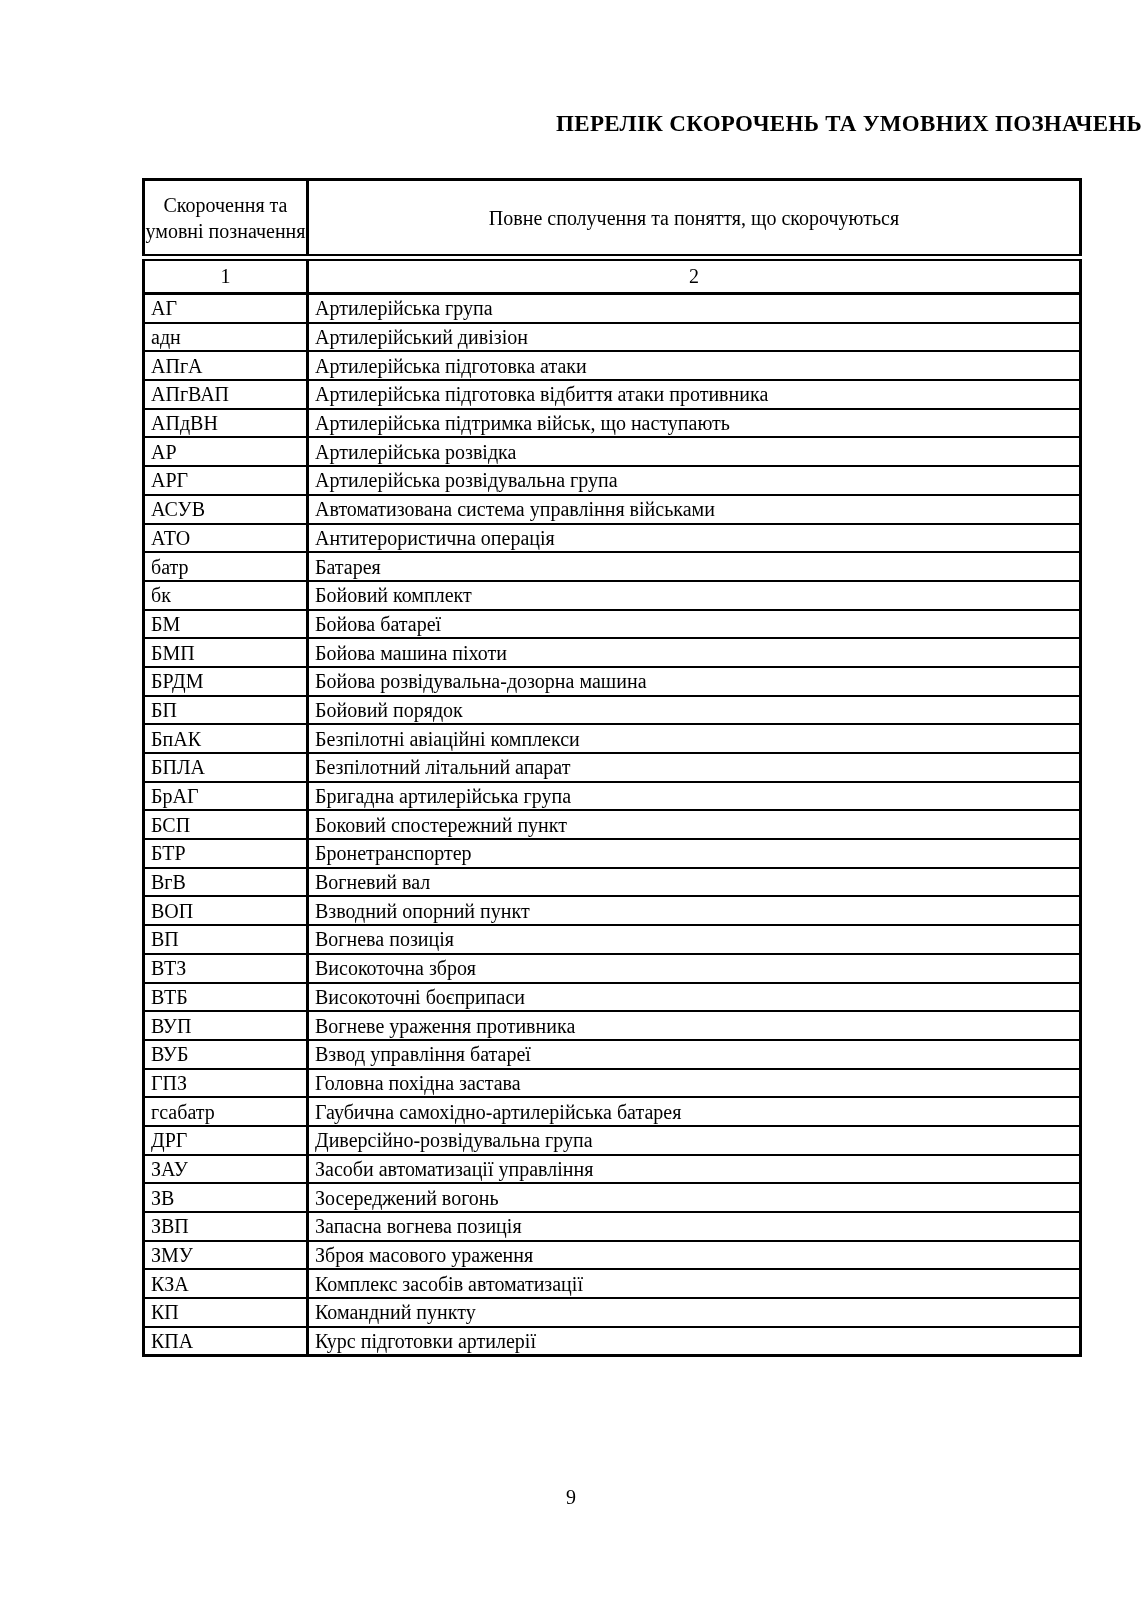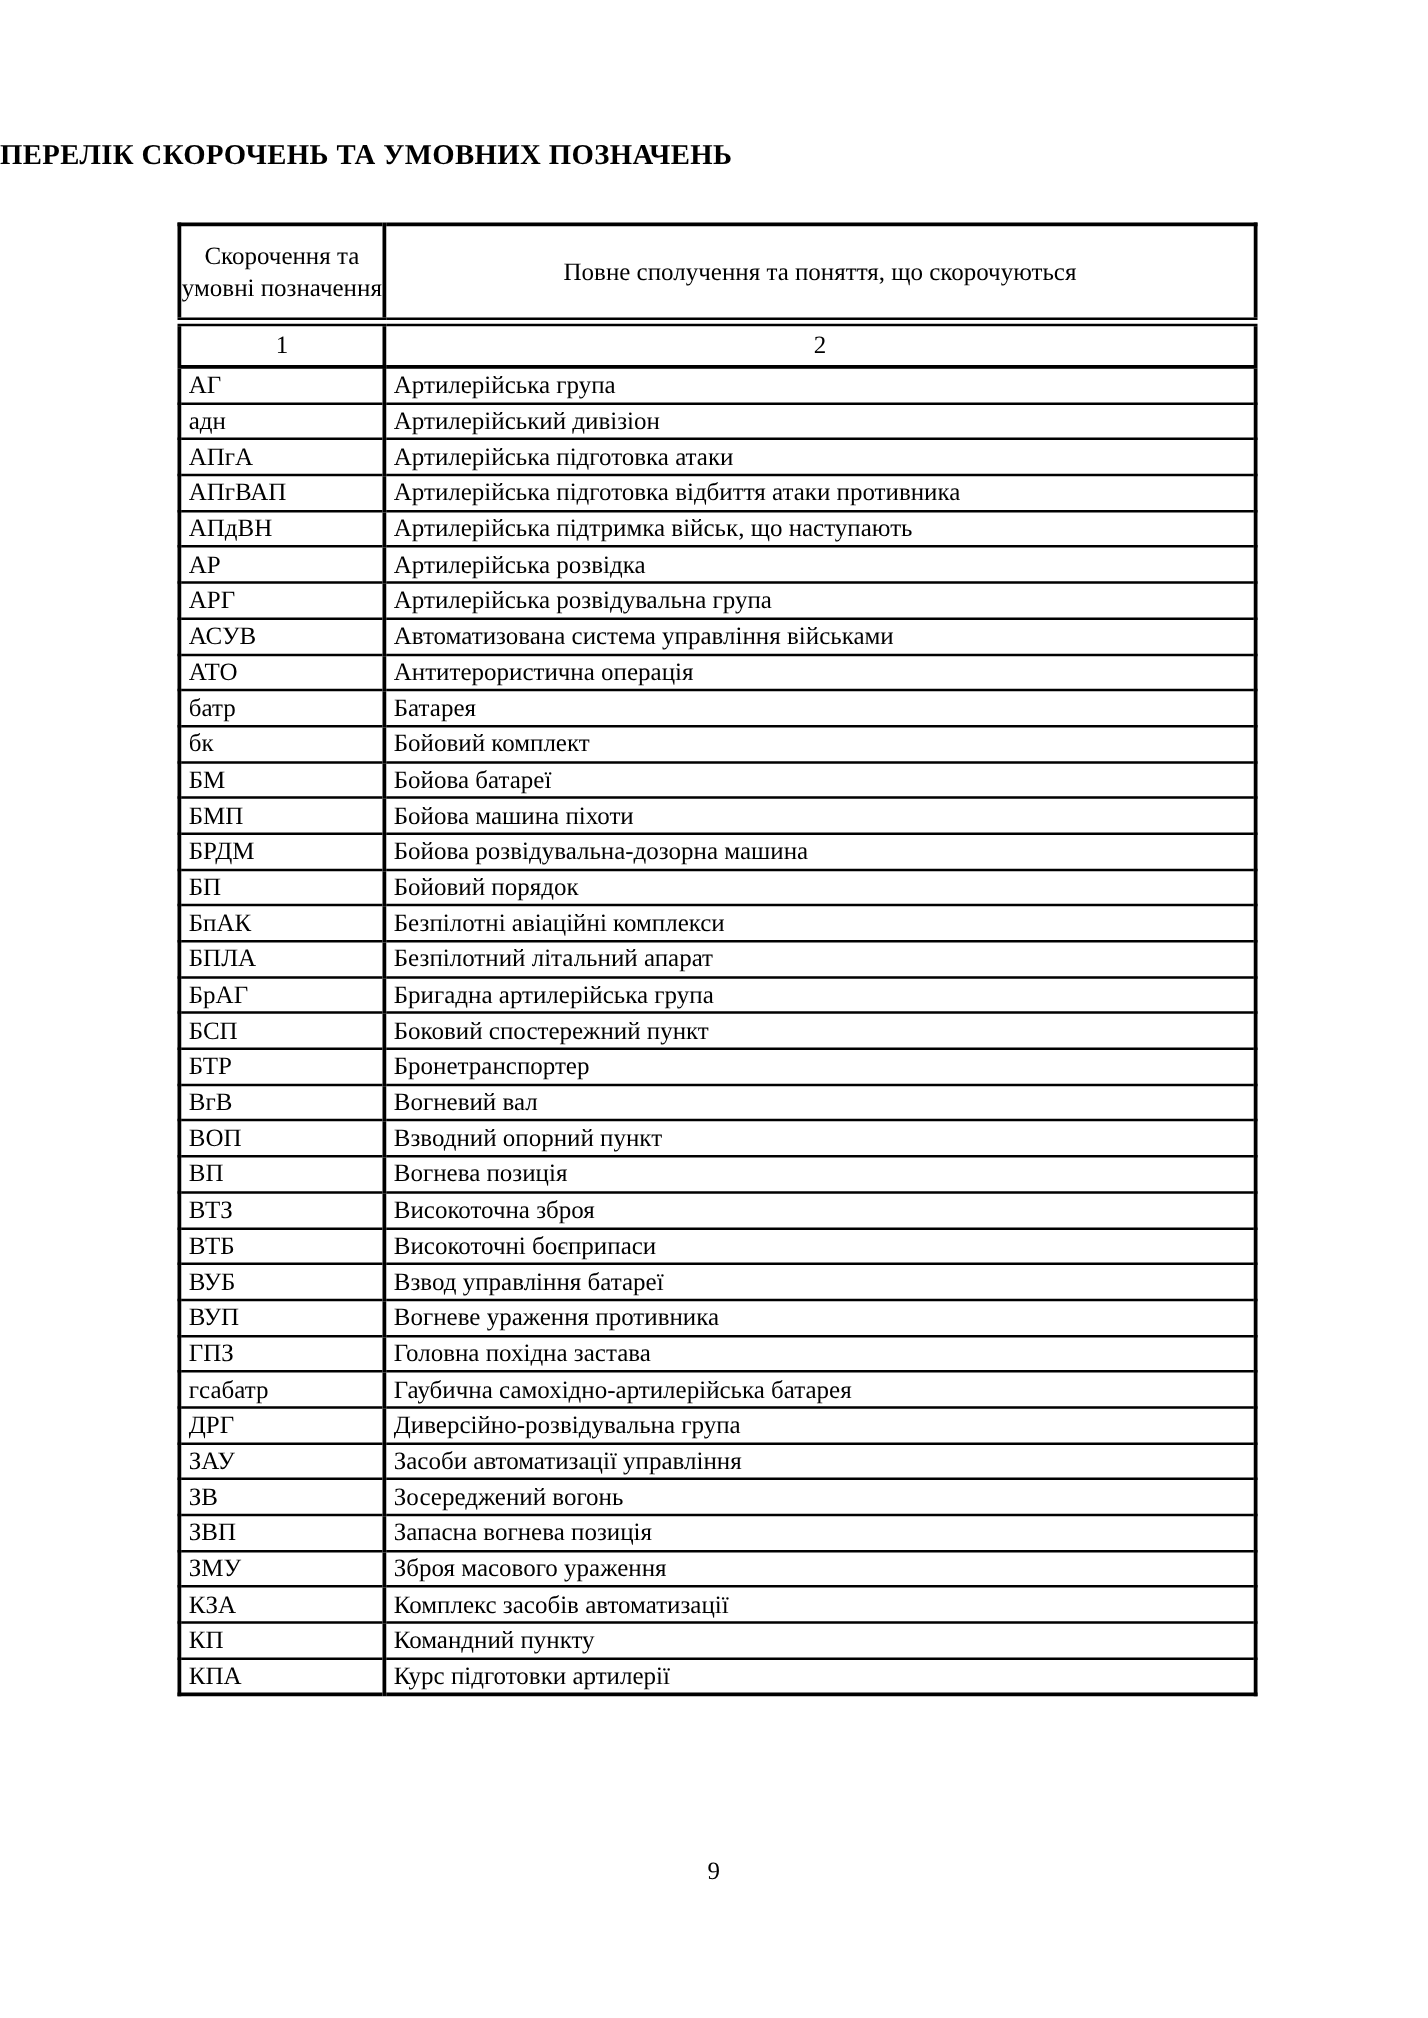--- a/index.html
+++ b/index.html
@@ -14,31 +14,31 @@
     width: 1142px;
     height: 1614px;
     background: #ffffff;
     overflow: hidden;
   }
   .doc-title {
     position: absolute;
     top: 111px;
     left: 0;
     width: 100%;
-    text-align: left;
+    text-align: right;
     font-size: 23px;
     font-weight: bold;
     letter-spacing: 0.3px;
     margin: 0;
   }
   table.abbr-table {
     position: absolute;
     left: 142px;
     top: 178px;
-    width: 864px;
+    width: 940px;
     border-collapse: collapse;
     table-layout: fixed;
     border: 3px solid #000;
   }
   table.abbr-table col.c1 { width: 164px; }
   table.abbr-table td, table.abbr-table th {
     border: 2px solid #000;
     font-weight: normal;
     font-size: 20px;
     vertical-align: middle;
@@ -196,28 +196,28 @@
       </tr>
         <tr class="data-row" style="">
         <td>ВТЗ</td>
         <td>Високоточна зброя</td>
       </tr>
         <tr class="data-row" style="">
         <td>ВТБ</td>
         <td>Високоточні боєприпаси</td>
       </tr>
         <tr class="data-row" style="">
+        <td>ВУП</td>
+        <td>Вогневе ураження противника</td>
+      </tr>
+        <tr class="data-row" style="">
         <td>ВУБ</td>
         <td>Взвод управління батареї</td>
       </tr>
         <tr class="data-row" style="">
-        <td>ВУП</td>
-        <td>Вогневе ураження противника</td>
-      </tr>
-        <tr class="data-row" style="">
         <td>ГПЗ</td>
         <td>Головна похідна застава</td>
       </tr>
         <tr class="data-row" style="">
         <td>гсабатр</td>
         <td>Гаубична самохідно-артилерійська батарея</td>
       </tr>
         <tr class="data-row" style="">
         <td>ДРГ</td>
         <td>Диверсійно-розвідувальна група</td>

